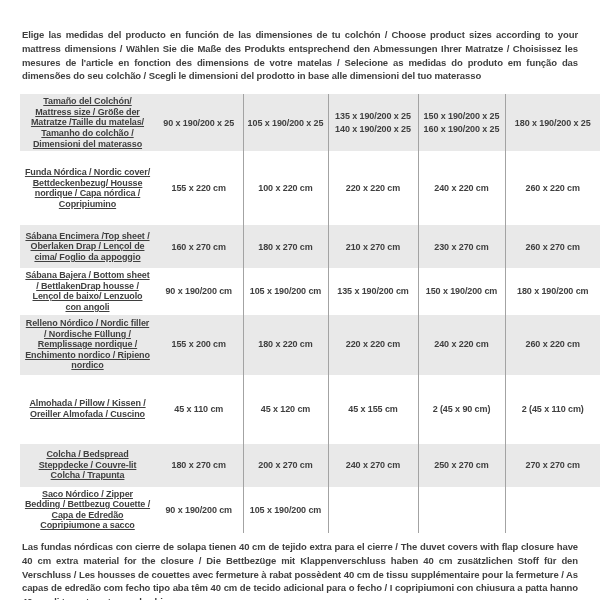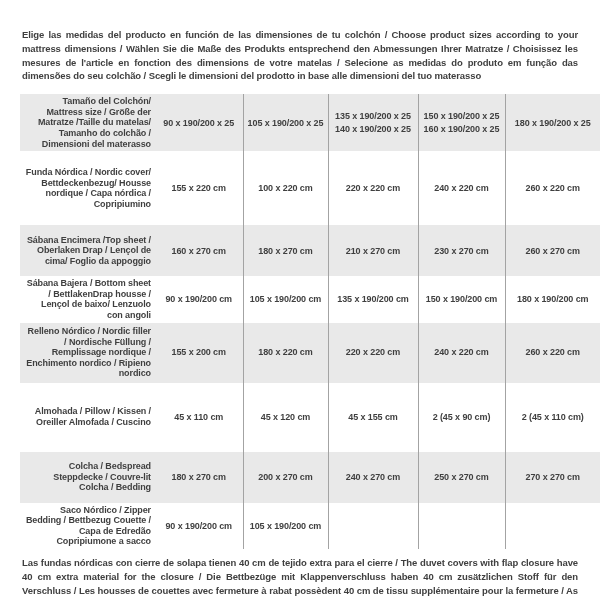--- a/index.html
+++ b/index.html
@@ -15,27 +15,28 @@
     font-size:9.5px;font-weight:bold;line-height:1.45;
     letter-spacing:-0.1px;text-align:justify;
   }
   table.sizes{
     width:580px;border-collapse:collapse;table-layout:fixed;
     margin-top:11px;
     font-size:9px;font-weight:bold;letter-spacing:-0.1px;
   }
   table.sizes td{padding:2px 4px;vertical-align:middle;}
   td.lbl{
-    text-align:right;padding-left:10px;padding-right:6px;
+    text-align:center;padding-left:10px;padding-right:6px;
     line-height:1.18;
+    text-decoration:underline;
   }
   td.val{text-align:center;white-space:pre-line;line-height:1.35;}
   td.val + td.val{border-left:1px solid #a3a3a3;}
   thead tr{height:57px;background:#e9e9e9;}
-  tbody tr{height:51px;}
+  tbody tr{height:43px;}
   tbody tr:nth-child(1){height:74px;}
   tbody tr:nth-child(3){height:42px;}
   tbody tr:nth-child(4){height:60px;}
   tbody tr:nth-child(5){height:69px;}
   tbody tr:nth-child(7){height:46px;}
   tbody tr:nth-child(even){background:#e9e9e9;}
   .footnote{
     margin:7px 2px 0 2px;
     font-size:9.5px;font-weight:bold;line-height:1.45;
     letter-spacing:-0.1px;text-align:justify;
@@ -104,21 +105,21 @@
         </tr>
         <tr>
           <td class="lbl">Almohada / Pillow / Kissen / Oreiller Almofada / Cuscino</td>
           <td class="val">45 x 110 cm</td>
           <td class="val">45 x 120 cm</td>
           <td class="val">45 x 155 cm</td>
           <td class="val">2 (45 x 90 cm)</td>
           <td class="val">2 (45 x 110 cm)</td>
         </tr>
         <tr>
-          <td class="lbl">Colcha / Bedspread Steppdecke / Couvre-lit Colcha / Bedding</td>
+          <td class="lbl">Colcha / Bedspread Steppdecke / Couvre-lit Colcha / Trapunta</td>
           <td class="val">180 x 270 cm</td>
           <td class="val">200 x 270 cm</td>
           <td class="val">240 x 270 cm</td>
           <td class="val">250 x 270 cm</td>
           <td class="val">270 x 270 cm</td>
         </tr>
         <tr>
           <td class="lbl">Saco Nórdico / Zipper Bedding / Bettbezug Couette / Capa de Edredão Copripiumone a sacco</td>
           <td class="val">90 x 190/200 cm</td>
           <td class="val">105 x 190/200 cm</td>

